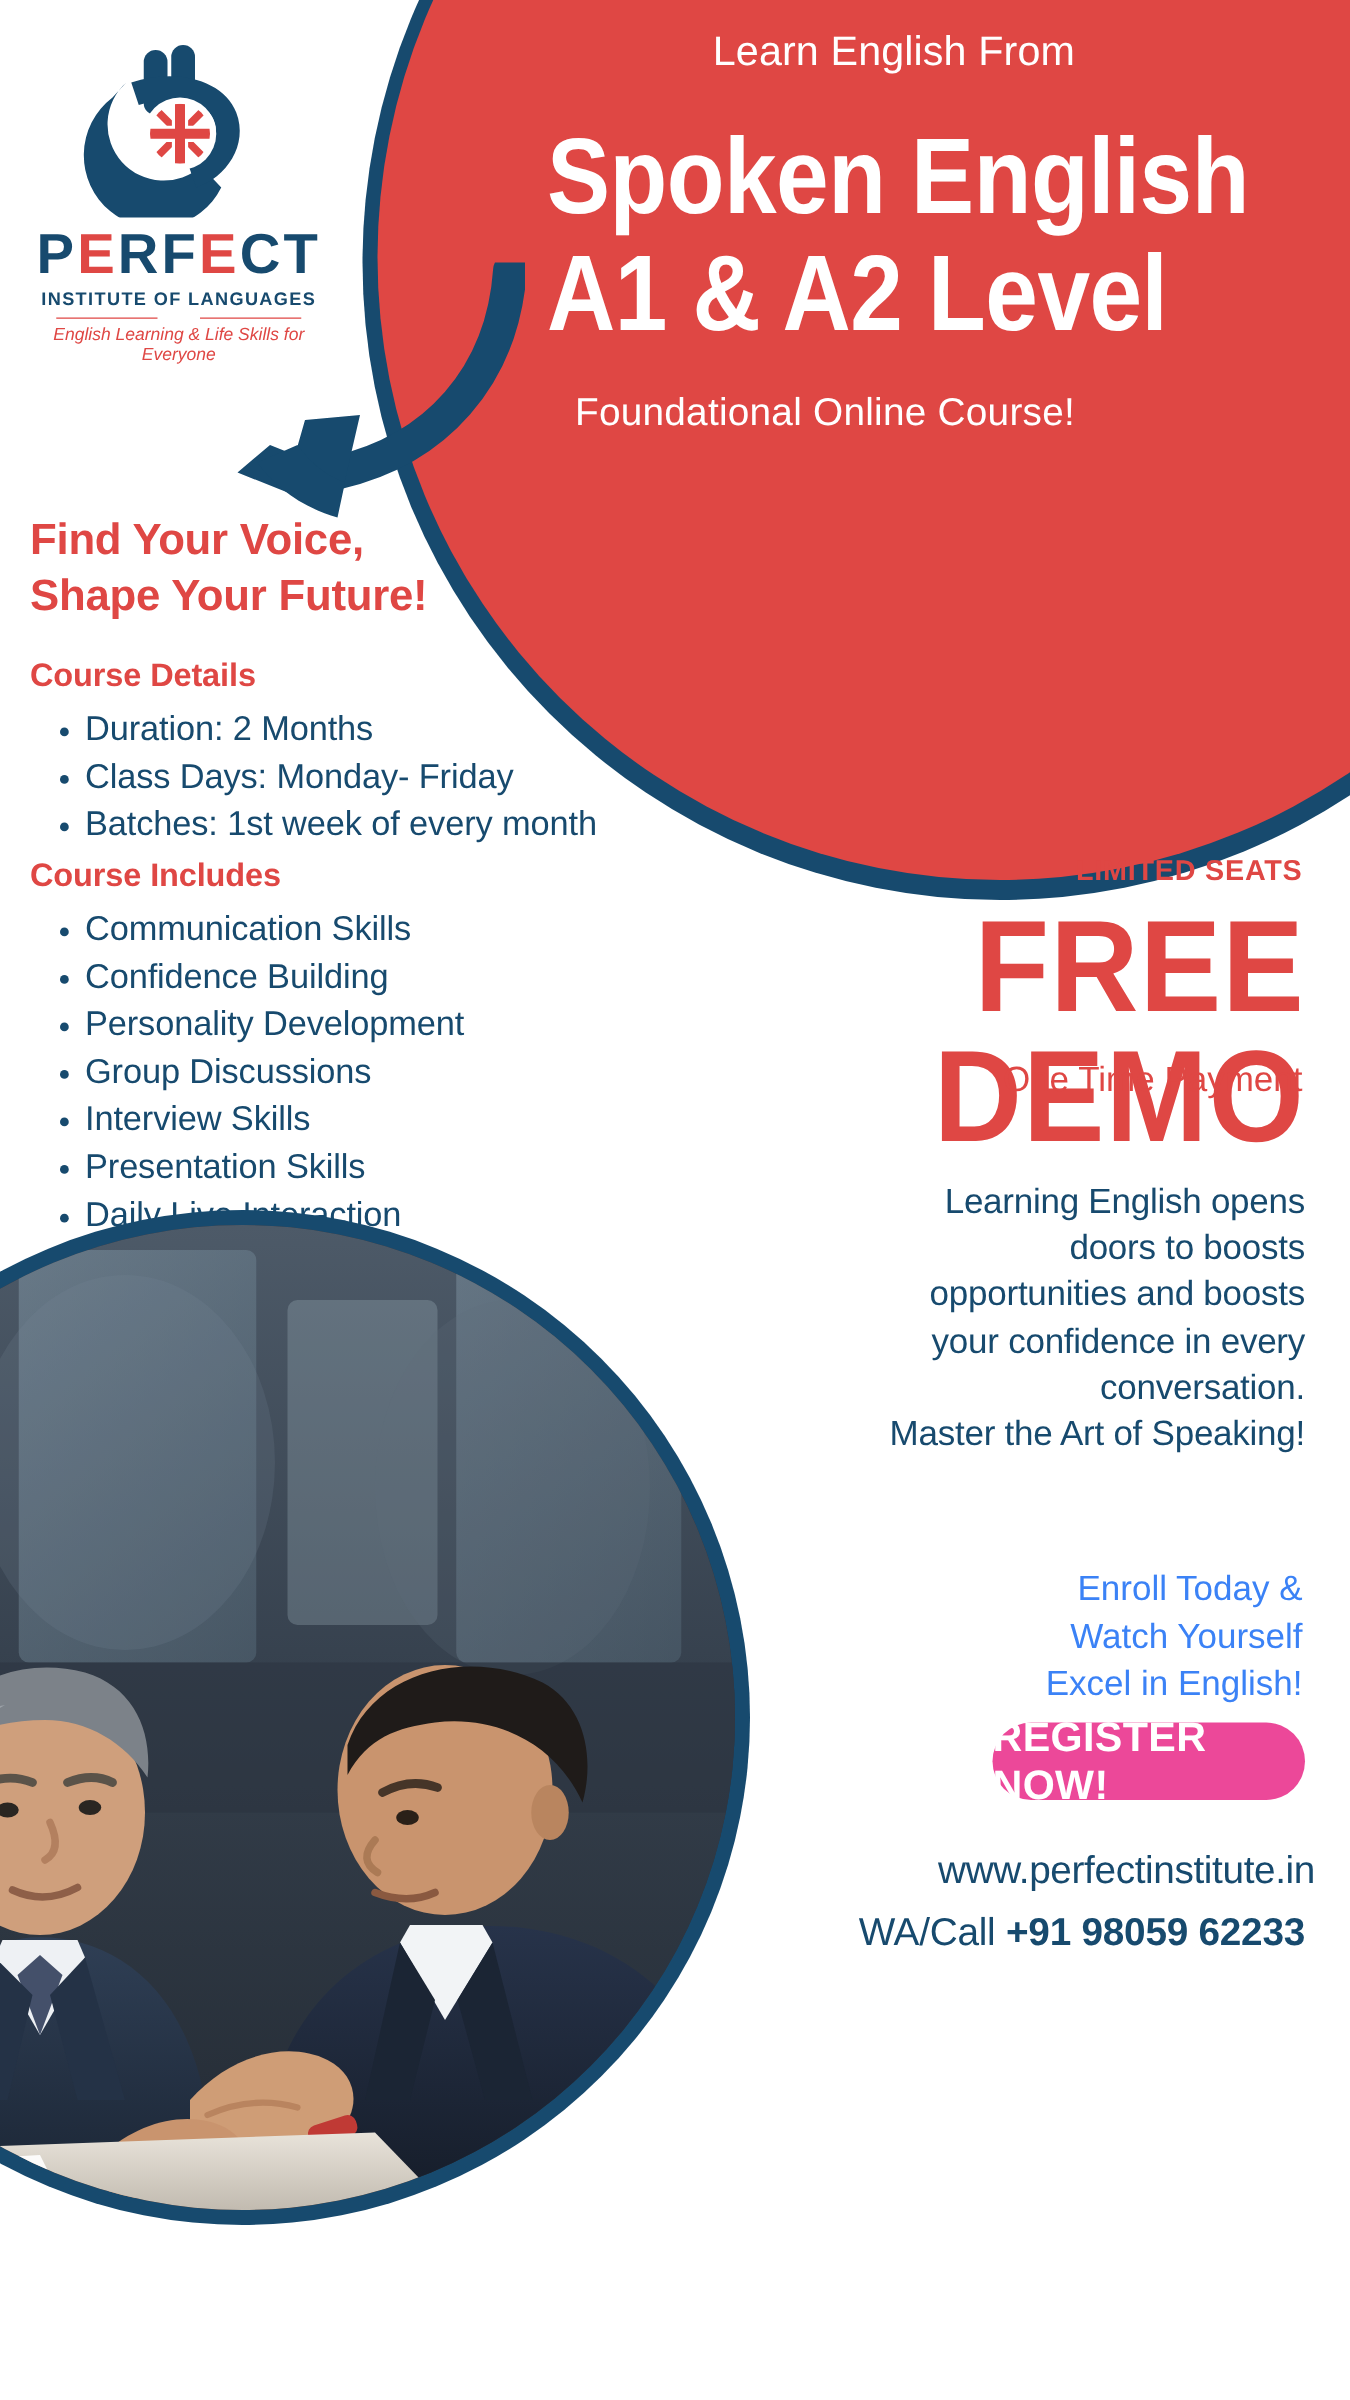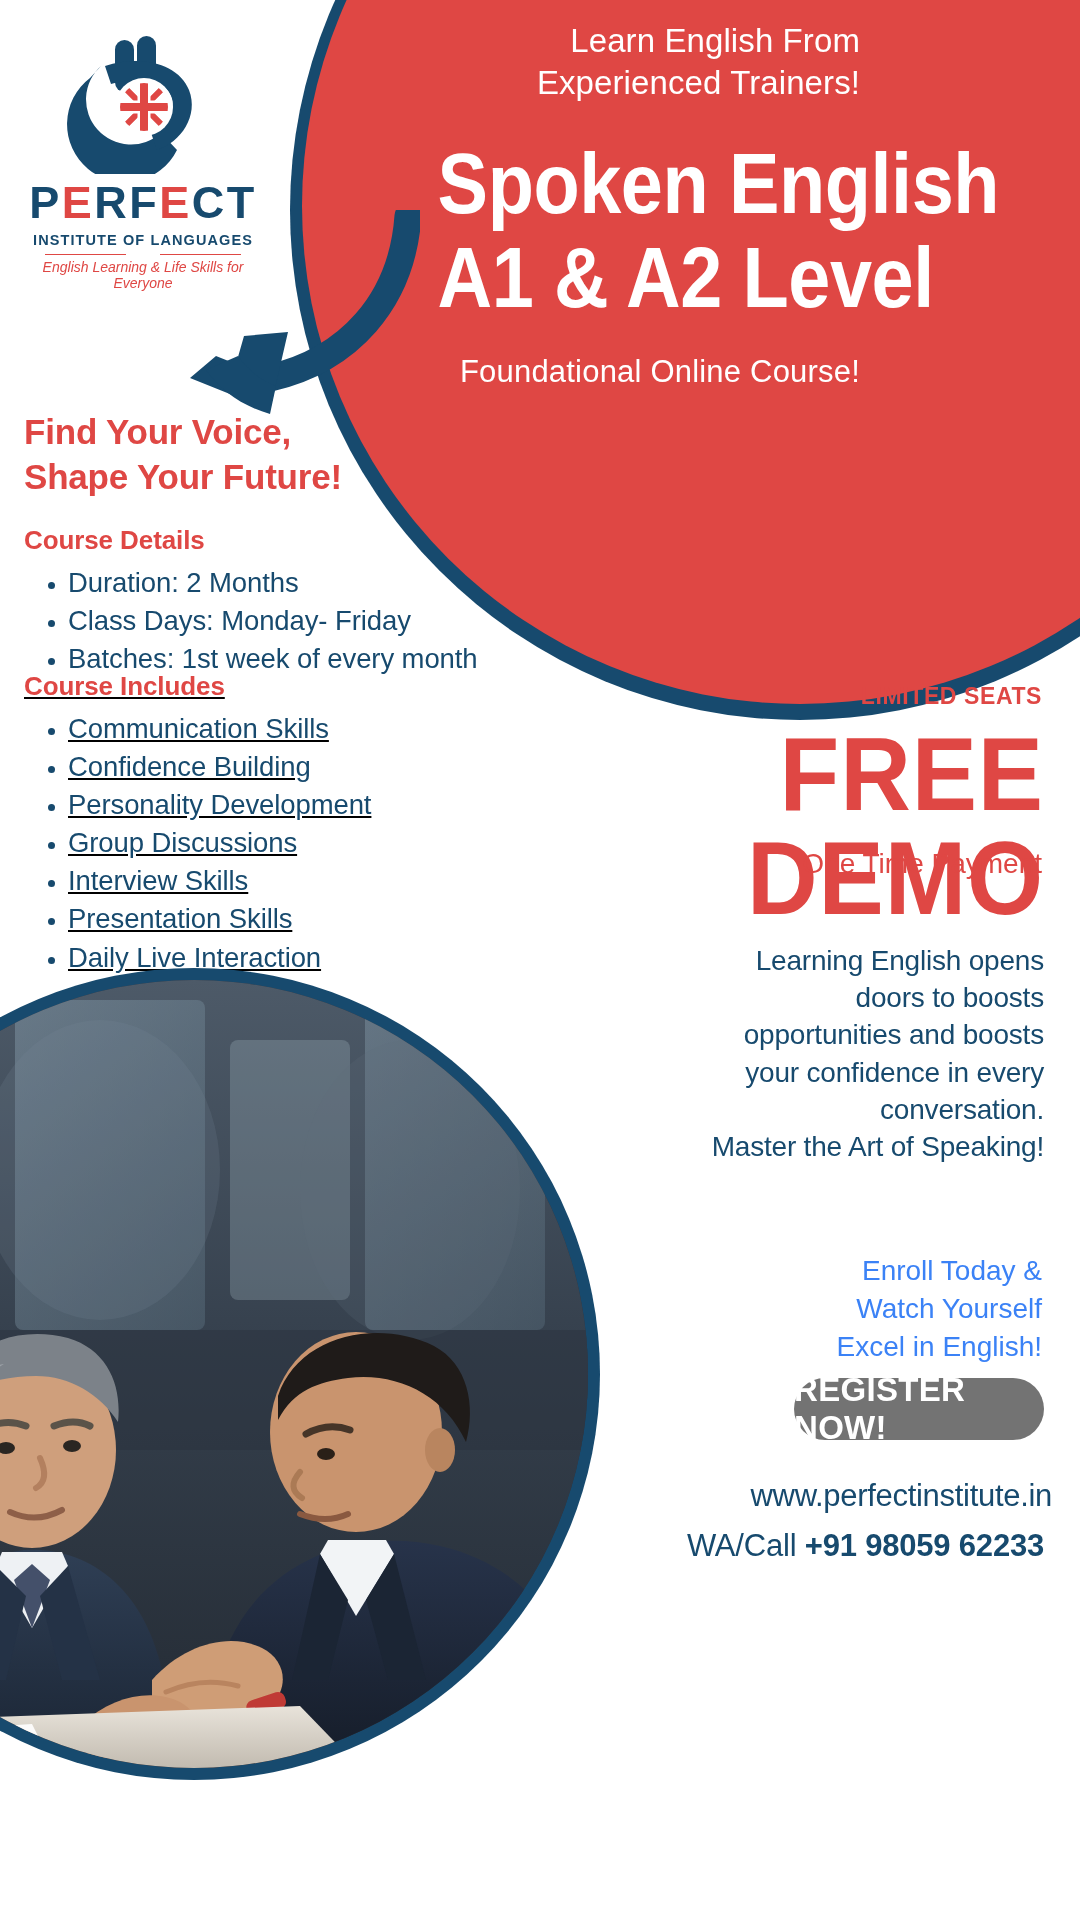--- a/index.html
+++ b/index.html
@@ -97,21 +97,21 @@
   }
   .sec ul{
     margin:10px 0 0 0;padding-left:44px;list-style:disc;
   }
   .sec li{
     color:#174A6E;font-size:27.5px;line-height:1.24;margin-bottom:4px;
     letter-spacing:-.1px;
   }
   .sec li::marker{font-size:22px;}
   #course-details{top:525px;}
-  #course-includes{top:671px;text-decoration:underline;}
+  #course-includes{top:685px;}
 
   
   .limited{
     position:absolute;right:38px;top:683px;width:520px;text-align:right;
     color:#DF4744;font-weight:bold;font-size:23px;letter-spacing:.6px;
   }
   .free-demo{
     position:absolute;right:36px;top:722px;width:560px;text-align:right;
     color:#DF4744;font-weight:bold;
     font-family:"Liberation Sans Narrow","Liberation Sans",sans-serif;
@@ -126,21 +126,21 @@
     position:absolute;right:36px;top:942px;width:400px;text-align:right;
     color:#174A6E;font-size:28px;line-height:1.33;letter-spacing:-.2px;
   }
   .enroll{
     position:absolute;right:38px;top:1252px;width:400px;text-align:right;
     color:#3b82f6;font-size:28px;line-height:1.36;
   }
   .register-btn{
     position:absolute;right:36px;top:1378px;
     width:250px;height:62px;
-    background:#737373;border-radius:40px;border:none;
+    background:#ec4899;border-radius:40px;border:none;
     color:#ffffff;font-weight:bold;
     font-family:"Liberation Sans Narrow","Liberation Sans",sans-serif;
     font-size:33px;letter-spacing:.3px;
     display:flex;align-items:center;justify-content:center;
     cursor:pointer;
   }
   .website{
     position:absolute;right:28px;top:1478px;width:520px;text-align:right;
     color:#174A6E;font-size:31px;letter-spacing:-.3px;
   }
@@ -167,21 +167,20 @@
 <body>
 
 <div class="poster">
 
   <div class="hero-ring"></div>
   <div class="hero-circle"></div>
 
   <div class="hero-content">
     <div class="hero-kicker">
       <div>Learn English From</div>
-      <div>Experienced Trainers!</div>
     </div>
     <div class="hero-title">
       <span class="l1">Spoken English</span>
       <span class="l2">A1 &amp; A2 Level</span>
     </div>
     <div class="hero-sub">Foundational Online Course!</div>
   </div>
 
   <div class="logo">
     <div class="logo-mark">

